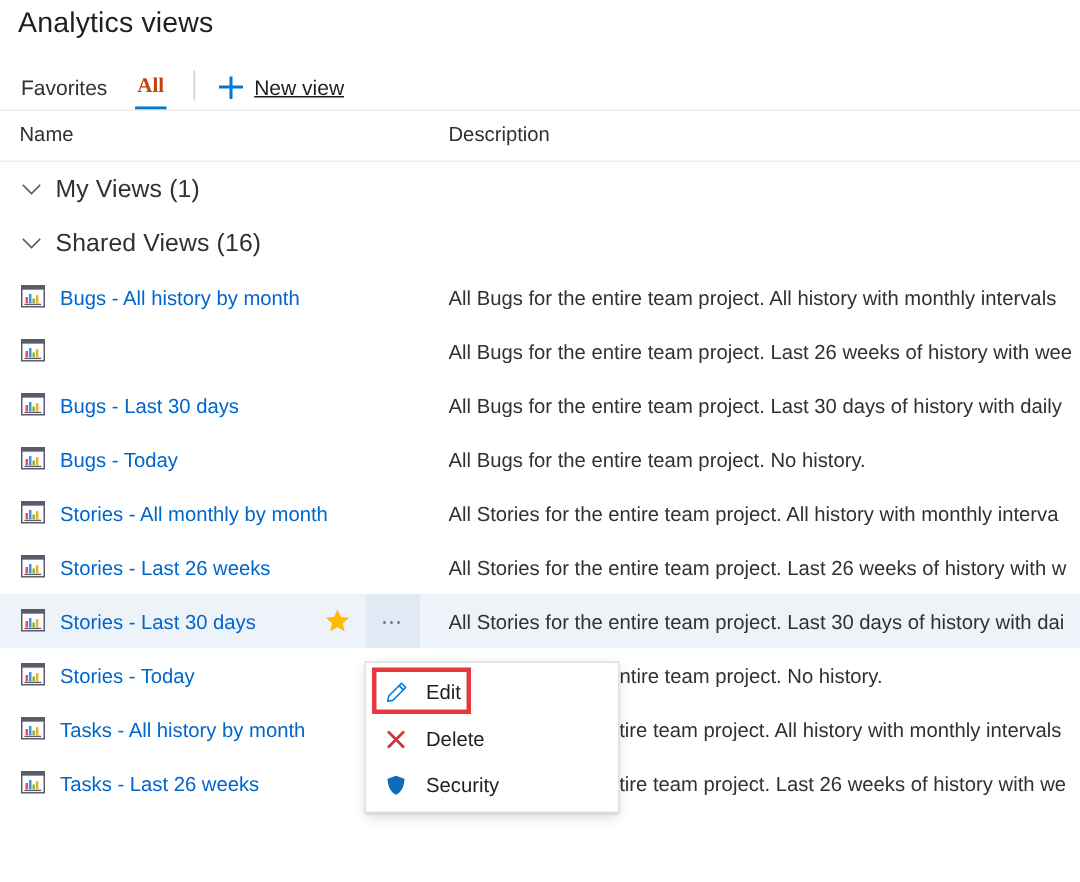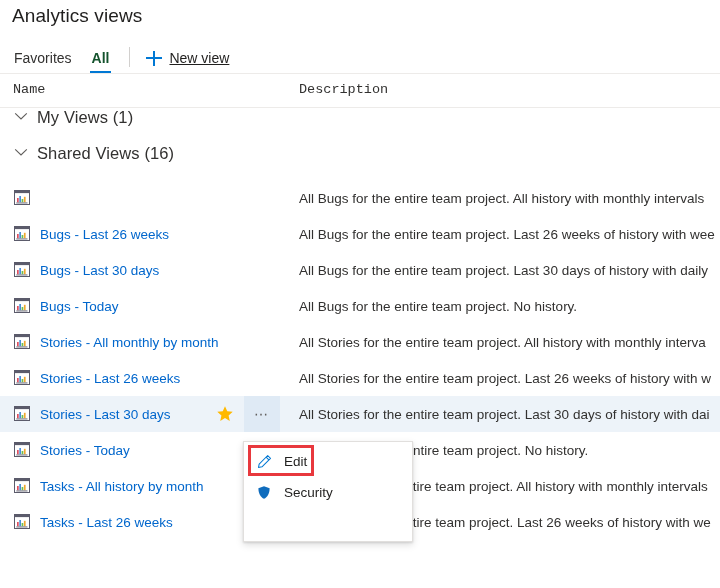--- a/index.html
+++ b/index.html
@@ -48,21 +48,22 @@
     font-size: 14px;
     color: #323130;
     cursor: pointer;
     background: transparent;
     border: none;
     font-family: "Liberation Sans", sans-serif;
   }
   .pivot:first-child { margin-left: 4px; }
   .pivot.selected {
     font-weight: bold;
-    color: #14532d;
+    color: #c2410c;
+    font-family: Liberation Serif, serif;
   }
   .pivot.selected::after {
     content: "";
     position: absolute;
     left: 8px;
     right: 8px;
     bottom: 0;
     height: 2px;
     background: #0078d4;
   }
@@ -109,21 +110,20 @@
     background: #edebe9;
   }
 
   
   .list-header {
     position: absolute;
     left: 0;
     top: 74px;
     width: 620px;
     height: 33px;
-    font-family: Liberation Mono, monospace;
   }
   .list-header .col {
     position: absolute;
     top: 8px;
     font-size: 13.5px;
     color: #323130;
     font-weight: 400;
   }
   .col-name { left: 13px; }
   .col-desc { left: 299px; }
@@ -141,20 +141,21 @@
     position: absolute;
     left: 0;
     top: 108px;
     width: 720px;
     height: 480px;
   }
   .group-header {
     position: relative;
     height: 36px;
     display: flex;
+    align-items: center;
     padding-left: 13px;
     cursor: pointer;
   }
   .chevron {
     width: 16px;
     height: 16px;
     margin-right: 8px;
     flex: 0 0 16px;
   }
   .group-label {
@@ -311,34 +312,34 @@
         <span class="row-icon">
 <svg viewBox="0 0 16 16" width="16" height="16">
   <rect x="0.5" y="0.5" width="15" height="14" fill="#ffffff" stroke="#5b5b6b" stroke-width="1"></rect>
   <rect x="0.5" y="0.5" width="15" height="2.6" fill="#5b5b6b"></rect>
   <rect x="3" y="8" width="1.7" height="4.2" fill="#e04f5f"></rect>
   <rect x="5.3" y="6" width="1.7" height="6.2" fill="#4a90d9"></rect>
   <rect x="7.6" y="9" width="1.7" height="3.2" fill="#6fbf4e"></rect>
   <rect x="9.9" y="6.8" width="1.7" height="5.4" fill="#f0a830"></rect>
   <rect x="2.3" y="12.5" width="11.2" height="0.9" fill="#5b5b6b"></rect>
 </svg></span>
+        <span class="row-name">Bugs - All history by month</span>
         <span class="row-desc">All Bugs for the entire team project. All history with monthly intervals</span>
       </div>
       <div class="row">
         <span class="row-icon">
 <svg viewBox="0 0 16 16" width="16" height="16">
   <rect x="0.5" y="0.5" width="15" height="14" fill="#ffffff" stroke="#5b5b6b" stroke-width="1"></rect>
   <rect x="0.5" y="0.5" width="15" height="2.6" fill="#5b5b6b"></rect>
   <rect x="3" y="8" width="1.7" height="4.2" fill="#e04f5f"></rect>
   <rect x="5.3" y="6" width="1.7" height="6.2" fill="#4a90d9"></rect>
   <rect x="7.6" y="9" width="1.7" height="3.2" fill="#6fbf4e"></rect>
   <rect x="9.9" y="6.8" width="1.7" height="5.4" fill="#f0a830"></rect>
   <rect x="2.3" y="12.5" width="11.2" height="0.9" fill="#5b5b6b"></rect>
 </svg></span>
-        <span class="row-name">Bugs - Last 26 weeks</span>
         <span class="row-desc">All Bugs for the entire team project. Last 26 weeks of history with wee</span>
       </div>
       <div class="row">
         <span class="row-icon">
 <svg viewBox="0 0 16 16" width="16" height="16">
   <rect x="0.5" y="0.5" width="15" height="14" fill="#ffffff" stroke="#5b5b6b" stroke-width="1"></rect>
   <rect x="0.5" y="0.5" width="15" height="2.6" fill="#5b5b6b"></rect>
   <rect x="3" y="8" width="1.7" height="4.2" fill="#e04f5f"></rect>
   <rect x="5.3" y="6" width="1.7" height="6.2" fill="#4a90d9"></rect>
   <rect x="7.6" y="9" width="1.7" height="3.2" fill="#6fbf4e"></rect>
@@ -459,20 +460,28 @@
     <span class="menu-icon">
       <svg width="15" height="15" viewBox="0 0 16 16">
         <path d="M11.4 1.6 L14.4 4.6 L5.3 13.7 L1.6 14.4 L2.3 10.7 Z" fill="none" stroke="#0078d4" stroke-width="1.1" stroke-linejoin="round"></path>
         <path d="M9.7 3.3 L12.7 6.3" fill="none" stroke="#0078d4" stroke-width="1.1"></path>
       </svg>
     </span>
     <span>Edit</span>
   </div>
   <div class="menu-item">
     <span class="menu-icon">
+      <svg width="14" height="14" viewBox="0 0 16 16">
+        <path d="M2.5 2.5 L13.5 13.5 M13.5 2.5 L2.5 13.5" stroke="#d13438" stroke-width="2.1" stroke-linecap="round"></path>
+      </svg>
+    </span>
+    <span>Delete</span>
+  </div>
+  <div class="menu-item">
+    <span class="menu-icon">
       <svg width="14" height="15" viewBox="0 0 16 16">
         <path d="M8 0.8 L14.4 3.1 C14.4 9.2 11.8 13.6 8 15.2 C4.2 13.6 1.6 9.2 1.6 3.1 Z" fill="#0f6cbd"></path>
       </svg>
     </span>
     <span>Security</span>
   </div>
 </div>
 
 <div class="annotation-box"></div>
 

